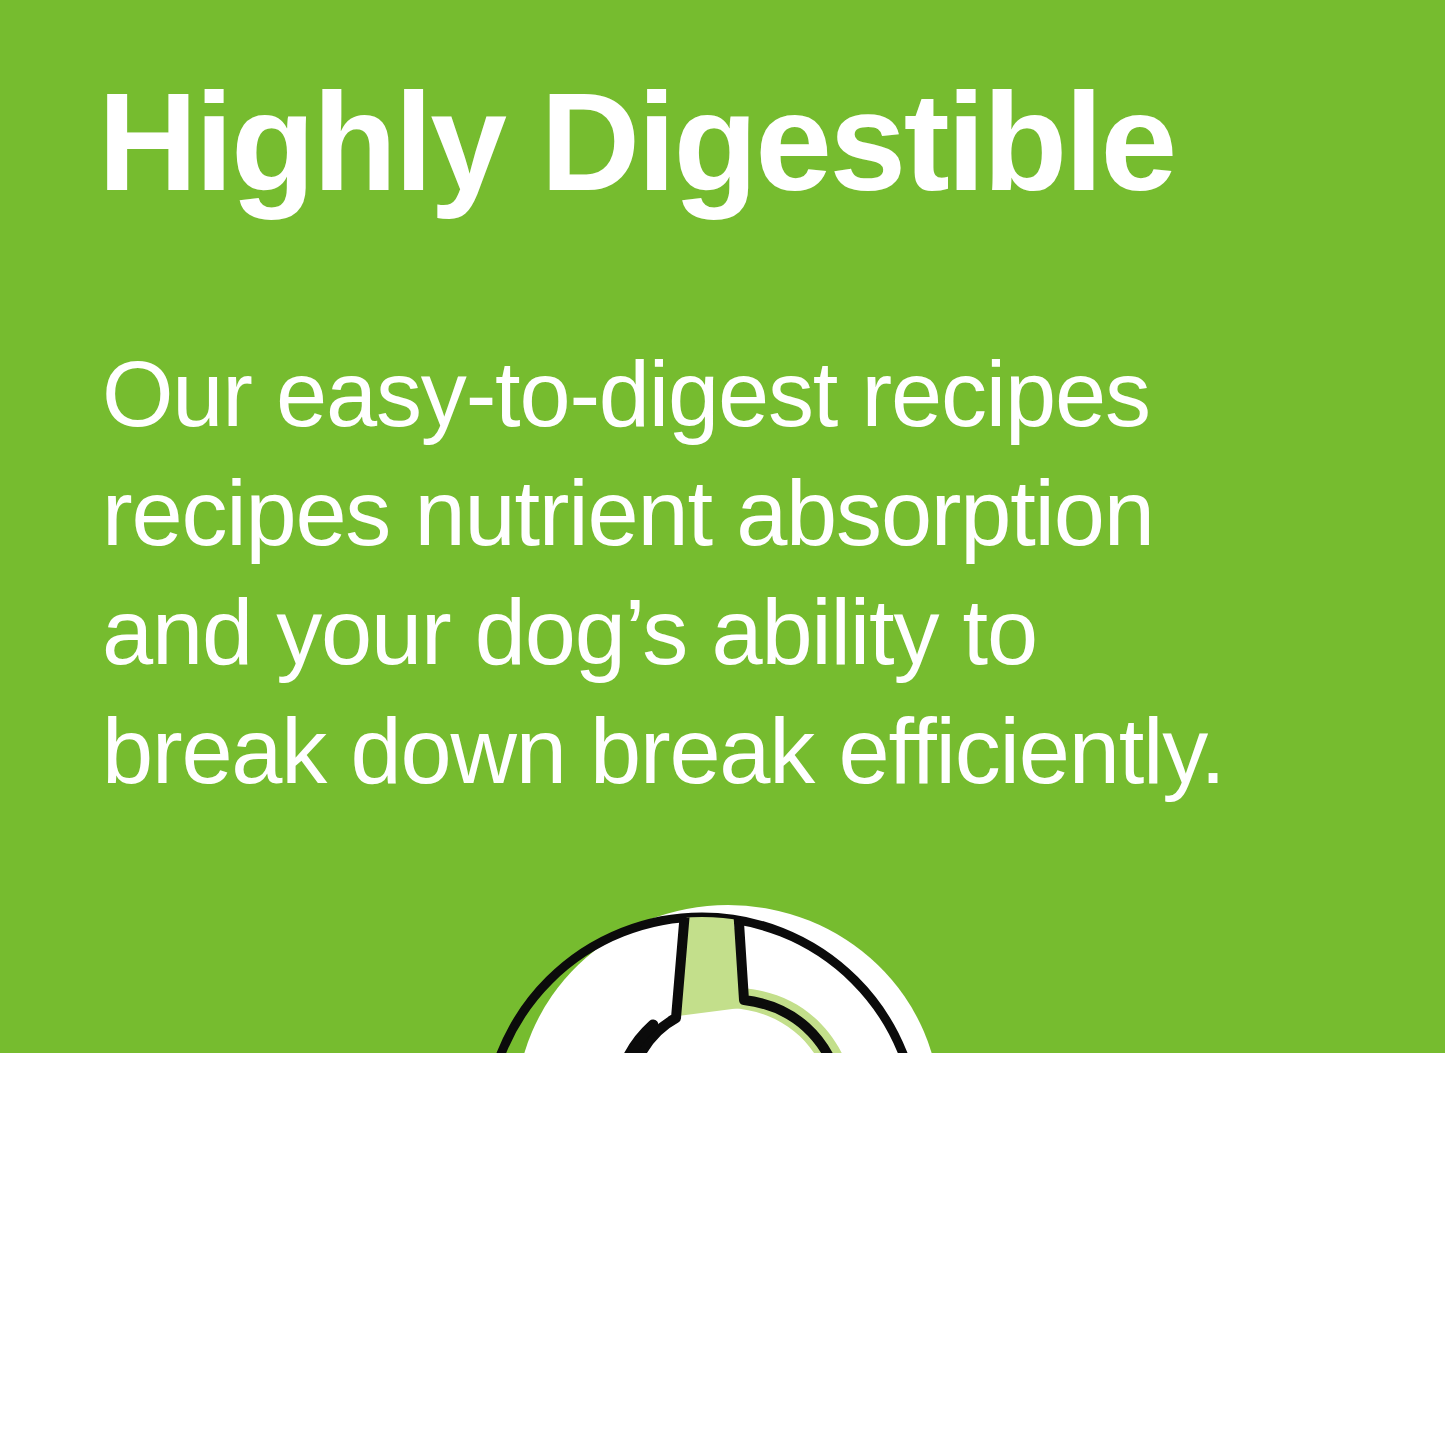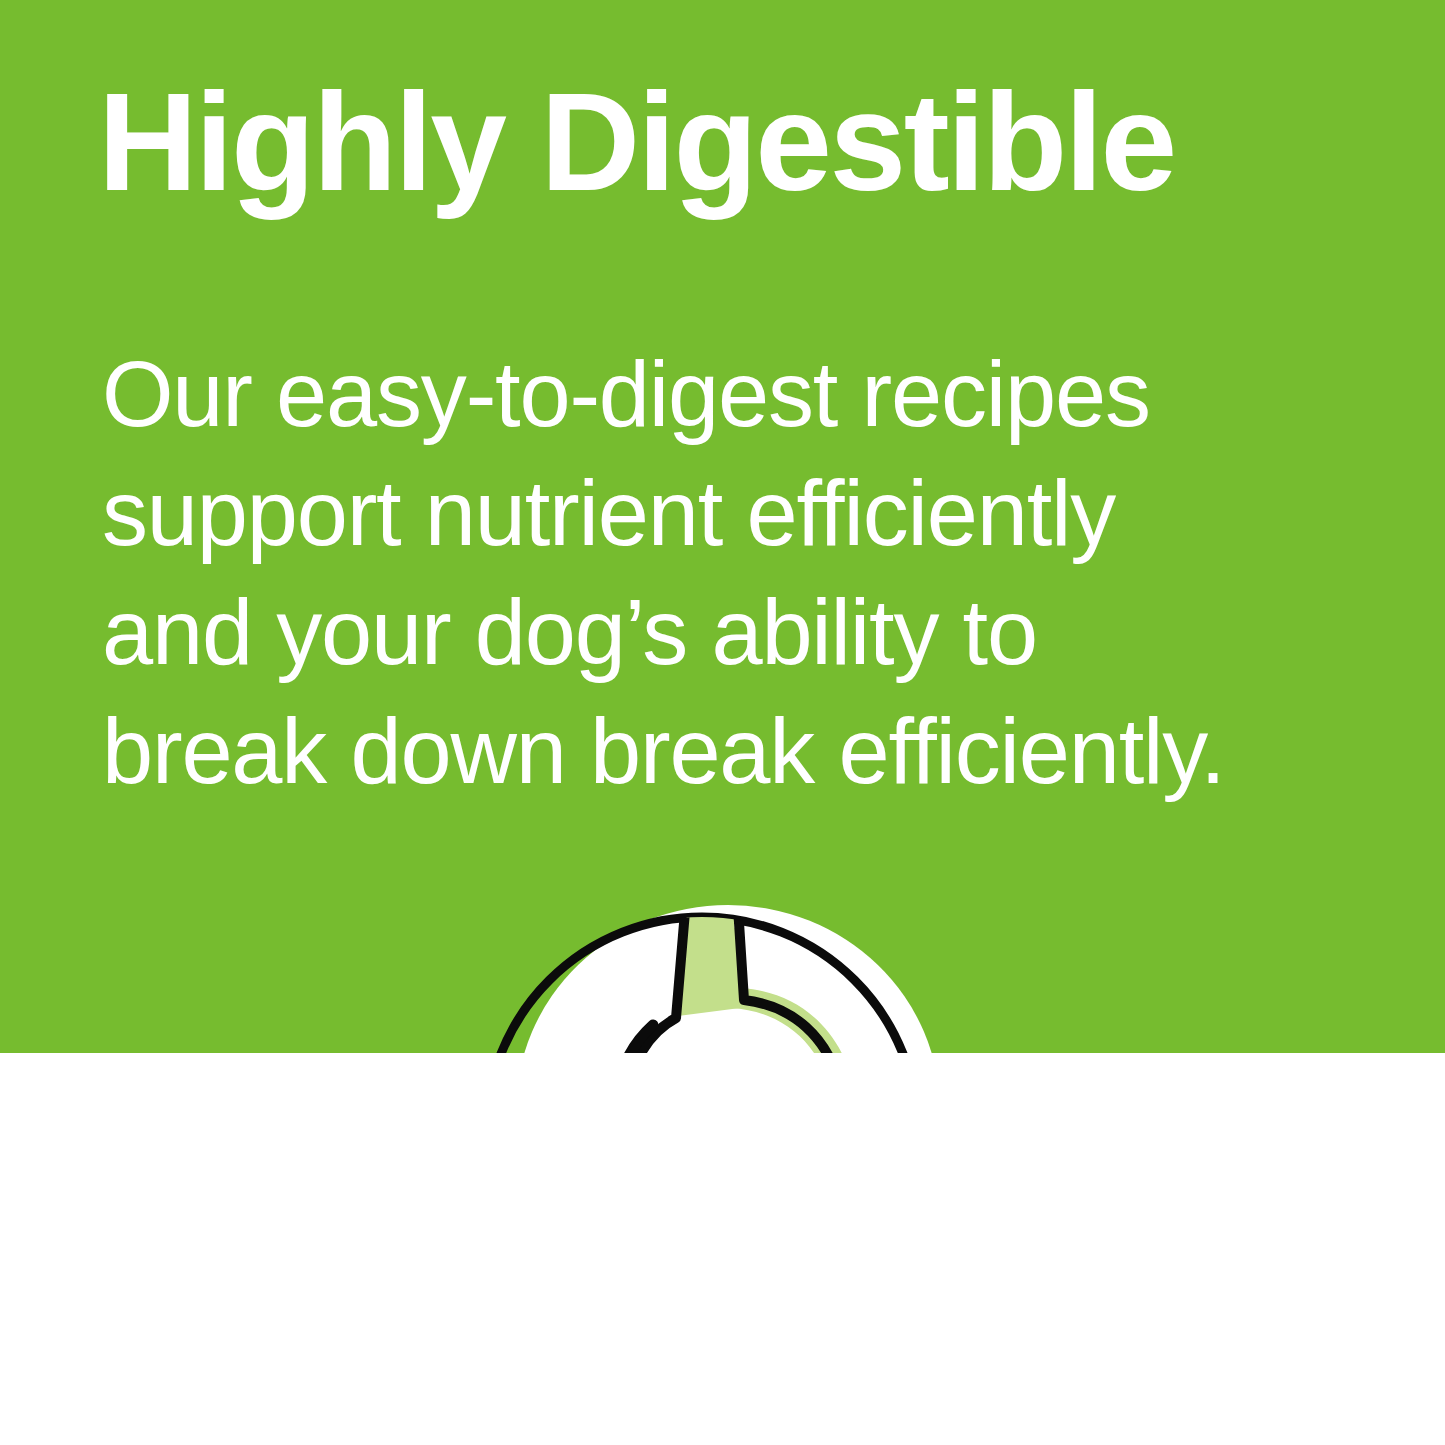--- a/index.html
+++ b/index.html
@@ -73,21 +73,21 @@
 </style>
 </head>
 <body>
 
 <div id="card" style="background: rgb(118, 188, 47);">
 
   <h1 id="heading">Highly Digestible</h1>
 
   <p id="body-copy">
     <span class="line">Our easy-to-digest recipes</span>
-    <span class="line">support nutrient efficiently</span>
+    <span class="line">recipes nutrient absorption</span>
     <span class="line">and your dog’s ability to</span>
     <span class="line">break down break efficiently.</span>
   </p>
 
   <div id="icon-wrap">
     <svg viewBox="0 0 490 490" xmlns="http://www.w3.org/2000/svg" aria-hidden="true">
 
       <ellipse cx="250" cy="222" rx="212" ry="205" fill="#FFFFFF"></ellipse>
 
       <circle cx="224" cy="245" r="216" fill="none" stroke="#0B0B0B" stroke-width="9"></circle>

